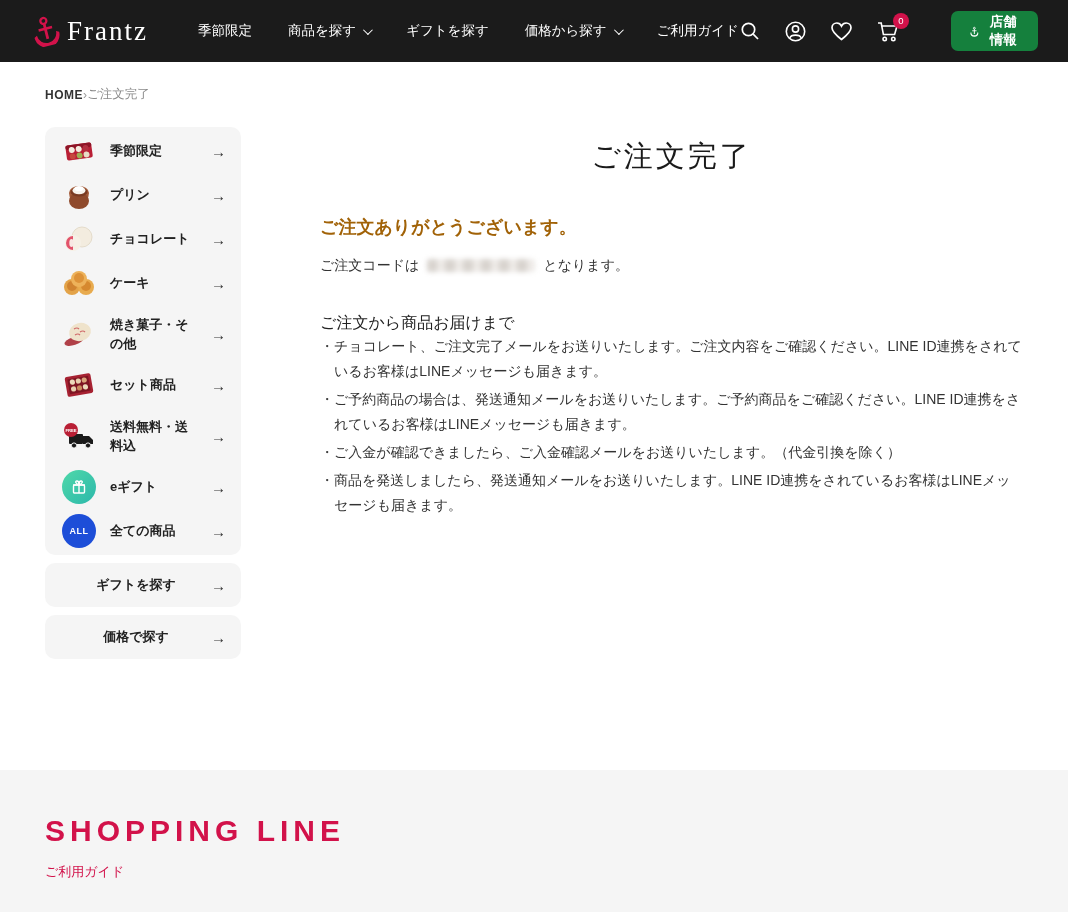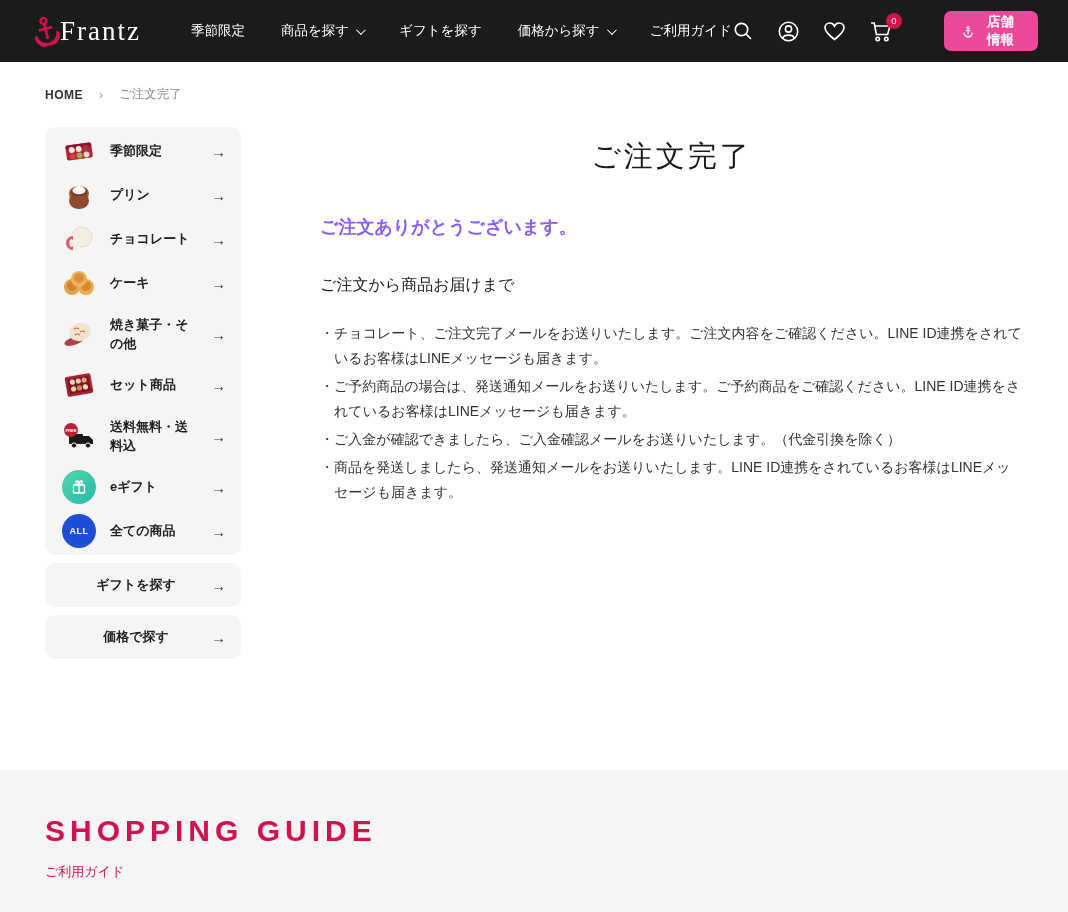--- a/index.html
+++ b/index.html
@@ -8,21 +8,21 @@
     font-family:"Liberation Sans", sans-serif;
     background:#ffffff; color:#333;
     display:flex; flex-direction:column; overflow:hidden;
   }
 
   
   .header {
     height:62px; background:#1b1b1b; flex:0 0 62px;
     display:flex; align-items:center; padding:0 30px 0 32px;
   }
-  .logo { display:flex; align-items:center; cursor:pointer; }
+  .logo { display:flex; gap:7px; cursor:pointer; }
   .logo-anchor { transform:rotate(-14deg); }
   .logo-text {
     color:#fff; font-family:"Liberation Serif", serif;
     font-size:27px; letter-spacing:2px; font-weight:400;
   }
   .nav { display:flex; align-items:center; gap:36px; margin-left:50px; }
   .nav-item {
     color:#fff; font-size:13.5px; cursor:pointer;
     display:flex; align-items:center; gap:7px; white-space:nowrap;
   }
@@ -31,28 +31,28 @@
     transform:rotate(45deg) translateY(-2px); display:inline-block;
   }
   .header-right { margin-left:auto; display:flex; align-items:center; gap:23px; }
   .hicon { position:relative; cursor:pointer; display:flex; align-items:center; }
   .cart-badge {
     position:absolute; top:-7px; right:-9px; min-width:16px; height:16px;
     background:#d2124a; color:#fff; border-radius:50%; font-size:9.5px;
     display:flex; align-items:center; justify-content:center; padding:0 3px;
   }
   .store-btn {
-    margin-left:28px; background:#ec4899; color:#fff; border:none; cursor:pointer;
+    margin-left:28px; background:#15803d; color:#fff; border:none; cursor:pointer;
     border-radius:7px; padding:0 19px; height:40px; font-size:13.5px;
     display:flex; align-items:center; gap:9px; font-family:inherit; font-weight:700;
   }
 
   
   .breadcrumb {
-    display:flex; align-items:center; gap:16px;
+    display:flex; align-items:center; gap:0;
     padding:0 45px; margin-top:24px; flex:0 0 auto;
   }
   .bc-home { font-size:12px; font-weight:700; color:#333; letter-spacing:.5px; cursor:pointer; }
   .bc-sep { color:#9a9a9a; font-size:12px; }
   .bc-current { font-size:12.5px; color:#8a8a8a; }
 
   
   .content { display:flex; padding:24px 45px 0 45px; gap:79px; flex:1 1 auto; align-items:flex-start; }
 
   
@@ -78,29 +78,29 @@
   .badge-all { background:#1d4ed8; font-size:9px; font-weight:700; letter-spacing:.5px; }
   .badge-egift { background:linear-gradient(135deg,#4fd8a9,#2cb8ab); }
 
   
   .main { flex:1 1 auto; min-width:0; }
   .page-title {
     font-family:"Liberation Serif", serif; font-weight:400;
     font-size:29px; color:#1a1a1a; text-align:center;
     margin:10px 0 38px 0; letter-spacing:3px;
   }
-  .thanks-heading { font-size:18px; font-weight:700; color:#8b5cf6; margin-bottom:14px; }
+  .thanks-heading { font-size:18px; font-weight:700; color:#a16207; margin-bottom:14px; }
   .body-line { font-size:14px; color:#333; line-height:24px; margin-bottom:1px; }
   .redacted {
     display:inline-block; width:108px; height:13px; vertical-align:-2px;
     margin:0 8px; border-radius:2px;
     background:repeating-linear-gradient(90deg,#cfc9c3 0 10px,#e9e5e1 10px 18px);
     filter:blur(2.5px); opacity:.8;
   }
-  .delivery-heading { font-size:16px; font-weight:500; color:#222; margin:36px 0 25px 0; }
+  .delivery-heading { font-size:16px; font-weight:500; color:#222; margin:36px 0 0 0; }
   .bullet { display:flex; font-size:14px; color:#333; line-height:25px; margin-bottom:3px; }
   .bullet-char { flex:0 0 auto; }
   .bullet-text { flex:1 1 auto; }
 
   
   .footer {
     margin-top:auto; flex:0 0 142px; background:#f5f5f5;
     padding:44px 45px 0 45px;
   }
   .footer-title {
@@ -337,20 +337,21 @@
       <span class="side-label">価格で探す</span>
       <span class="side-arrow">→</span>
     </div>
   </div>
 
   <div class="main">
     <h1 class="page-title">ご注文完了</h1>
 
     <h2 class="thanks-heading">ご注文ありがとうございます。</h2>
 
+    <p class="body-line"><span>ご注文コードは</span><span class="redacted"></span><span>となります。</span></p>
 
     <h3 class="delivery-heading">ご注文から商品お届けまで</h3>
 
     <div class="bullet">
       <span class="bullet-char">・</span>
       <span class="bullet-text">チョコレート、ご注文完了メールをお送りいたします。ご注文内容をご確認ください。LINE ID連携をされているお客様はLINEメッセージも届きます。</span>
     </div>
     <div class="bullet">
       <span class="bullet-char">・</span>
       <span class="bullet-text">ご予約商品の場合は、発送通知メールをお送りいたします。ご予約商品をご確認ください。LINE ID連携をされているお客様はLINEメッセージも届きます。</span>
@@ -360,15 +361,15 @@
       <span class="bullet-text">ご入金が確認できましたら、ご入金確認メールをお送りいたします。（代金引換を除く）</span>
     </div>
     <div class="bullet">
       <span class="bullet-char">・</span>
       <span class="bullet-text">商品を発送しましたら、発送通知メールをお送りいたします。LINE ID連携をされているお客様はLINEメッセージも届きます。</span>
     </div>
   </div>
 </div>
 
 <div class="footer">
-  <div class="footer-title">SHOPPING GUIDE</div>
+  <div class="footer-title">SHOPPING LINE</div>
   <span class="footer-link">ご利用ガイド</span>
 </div>
 
 </body></html>

